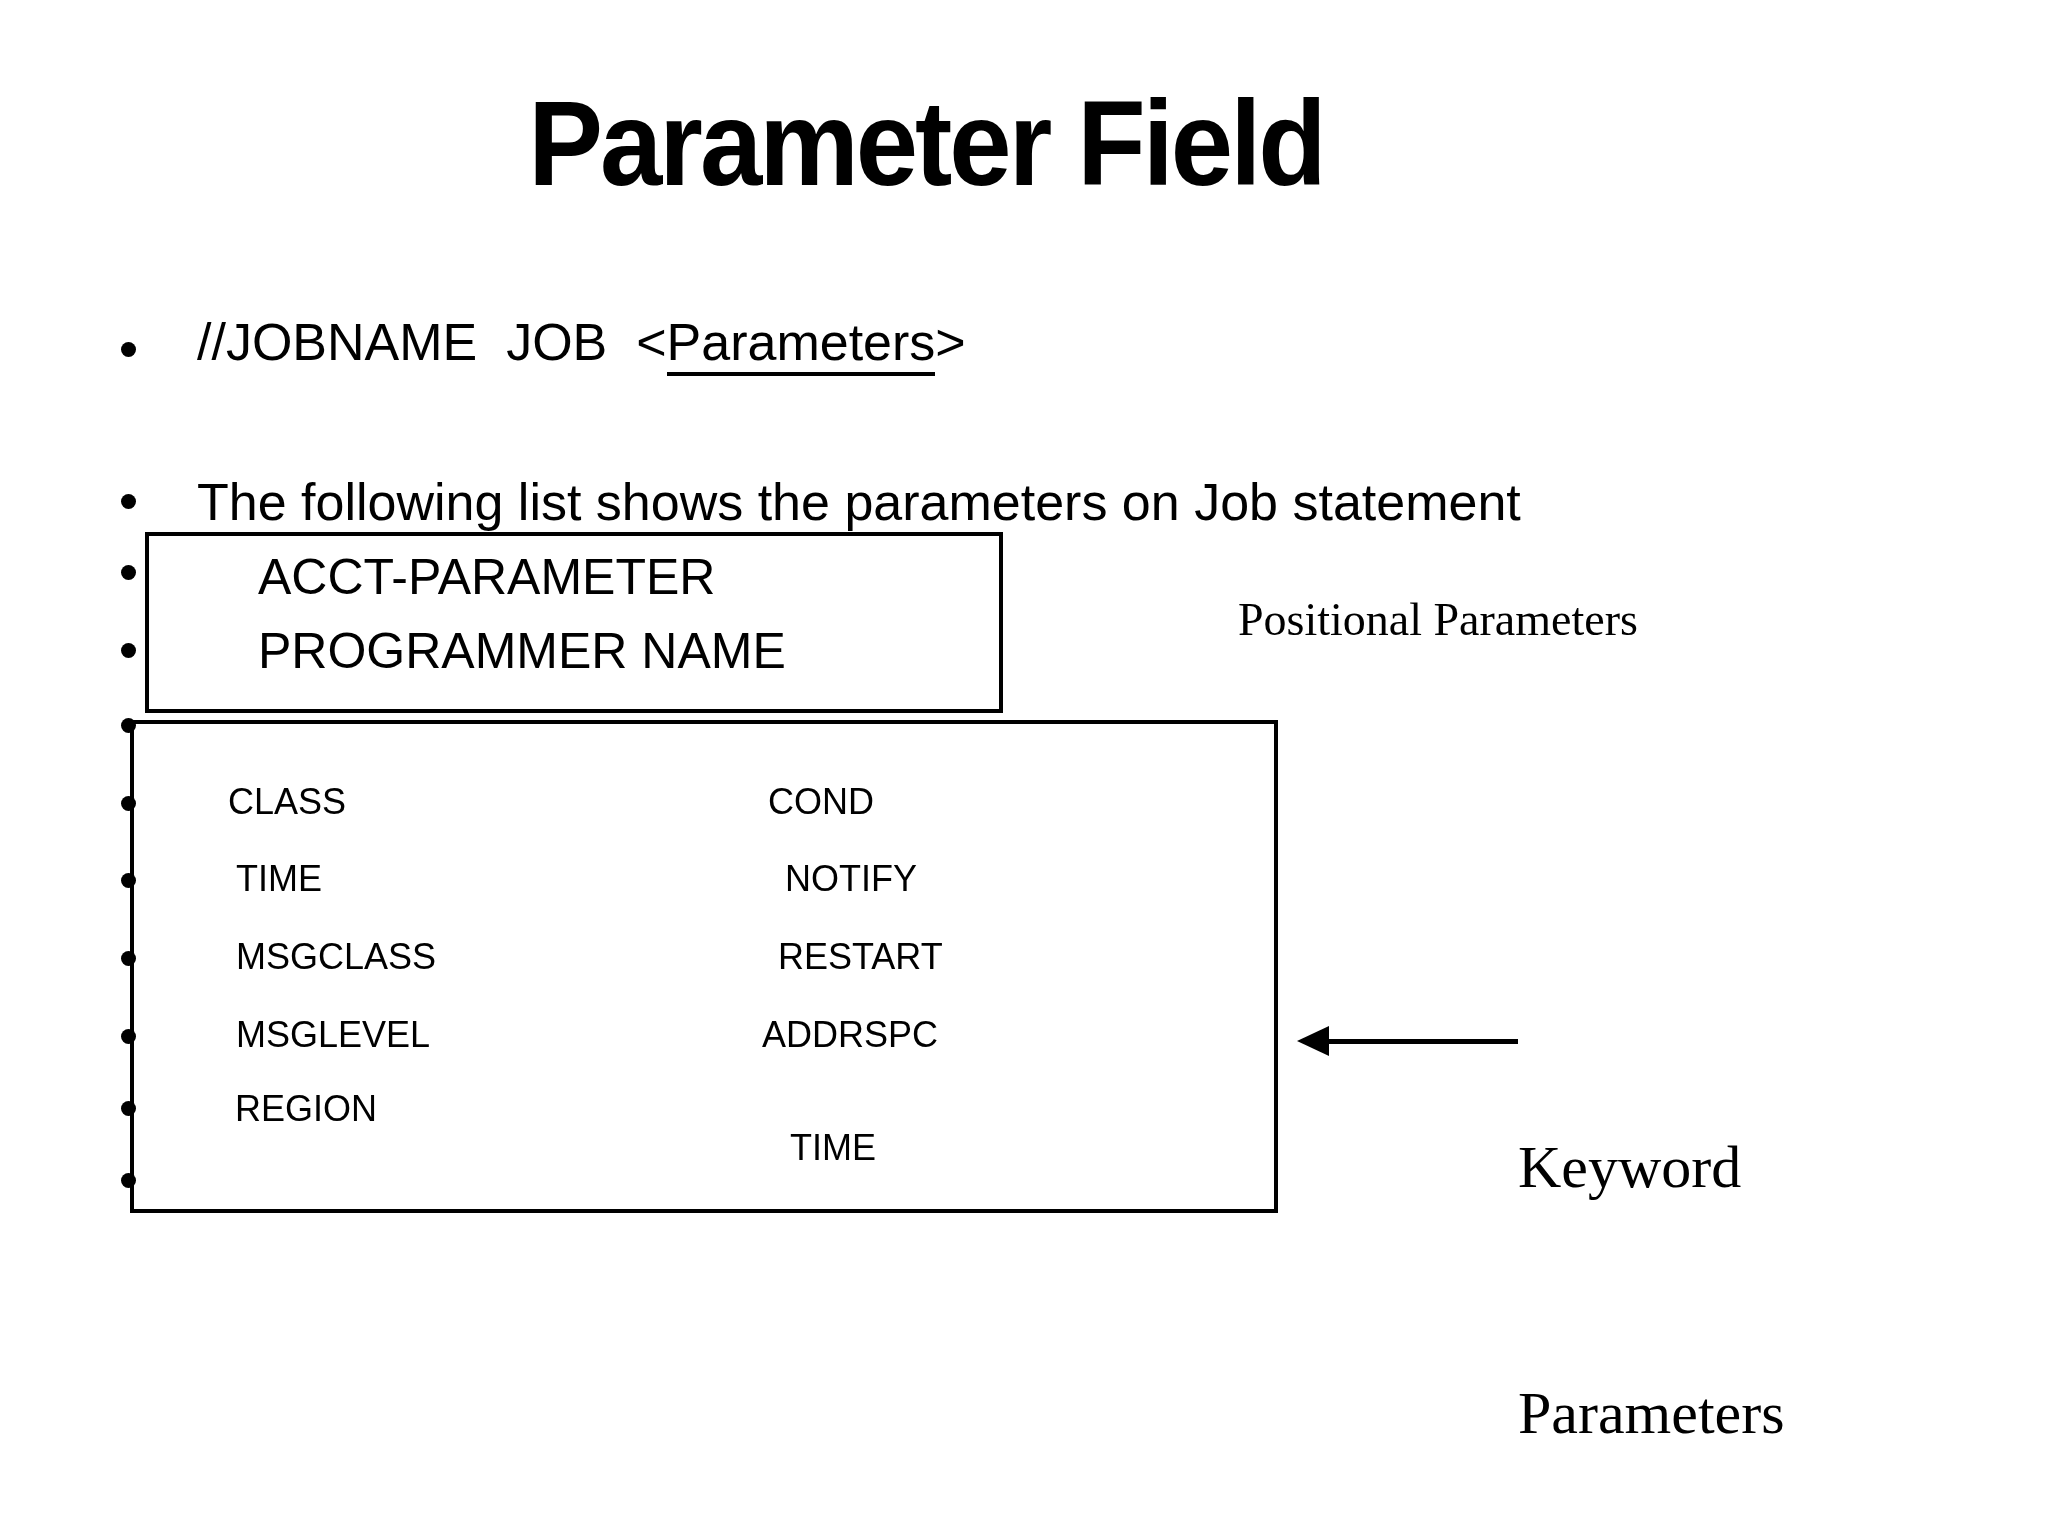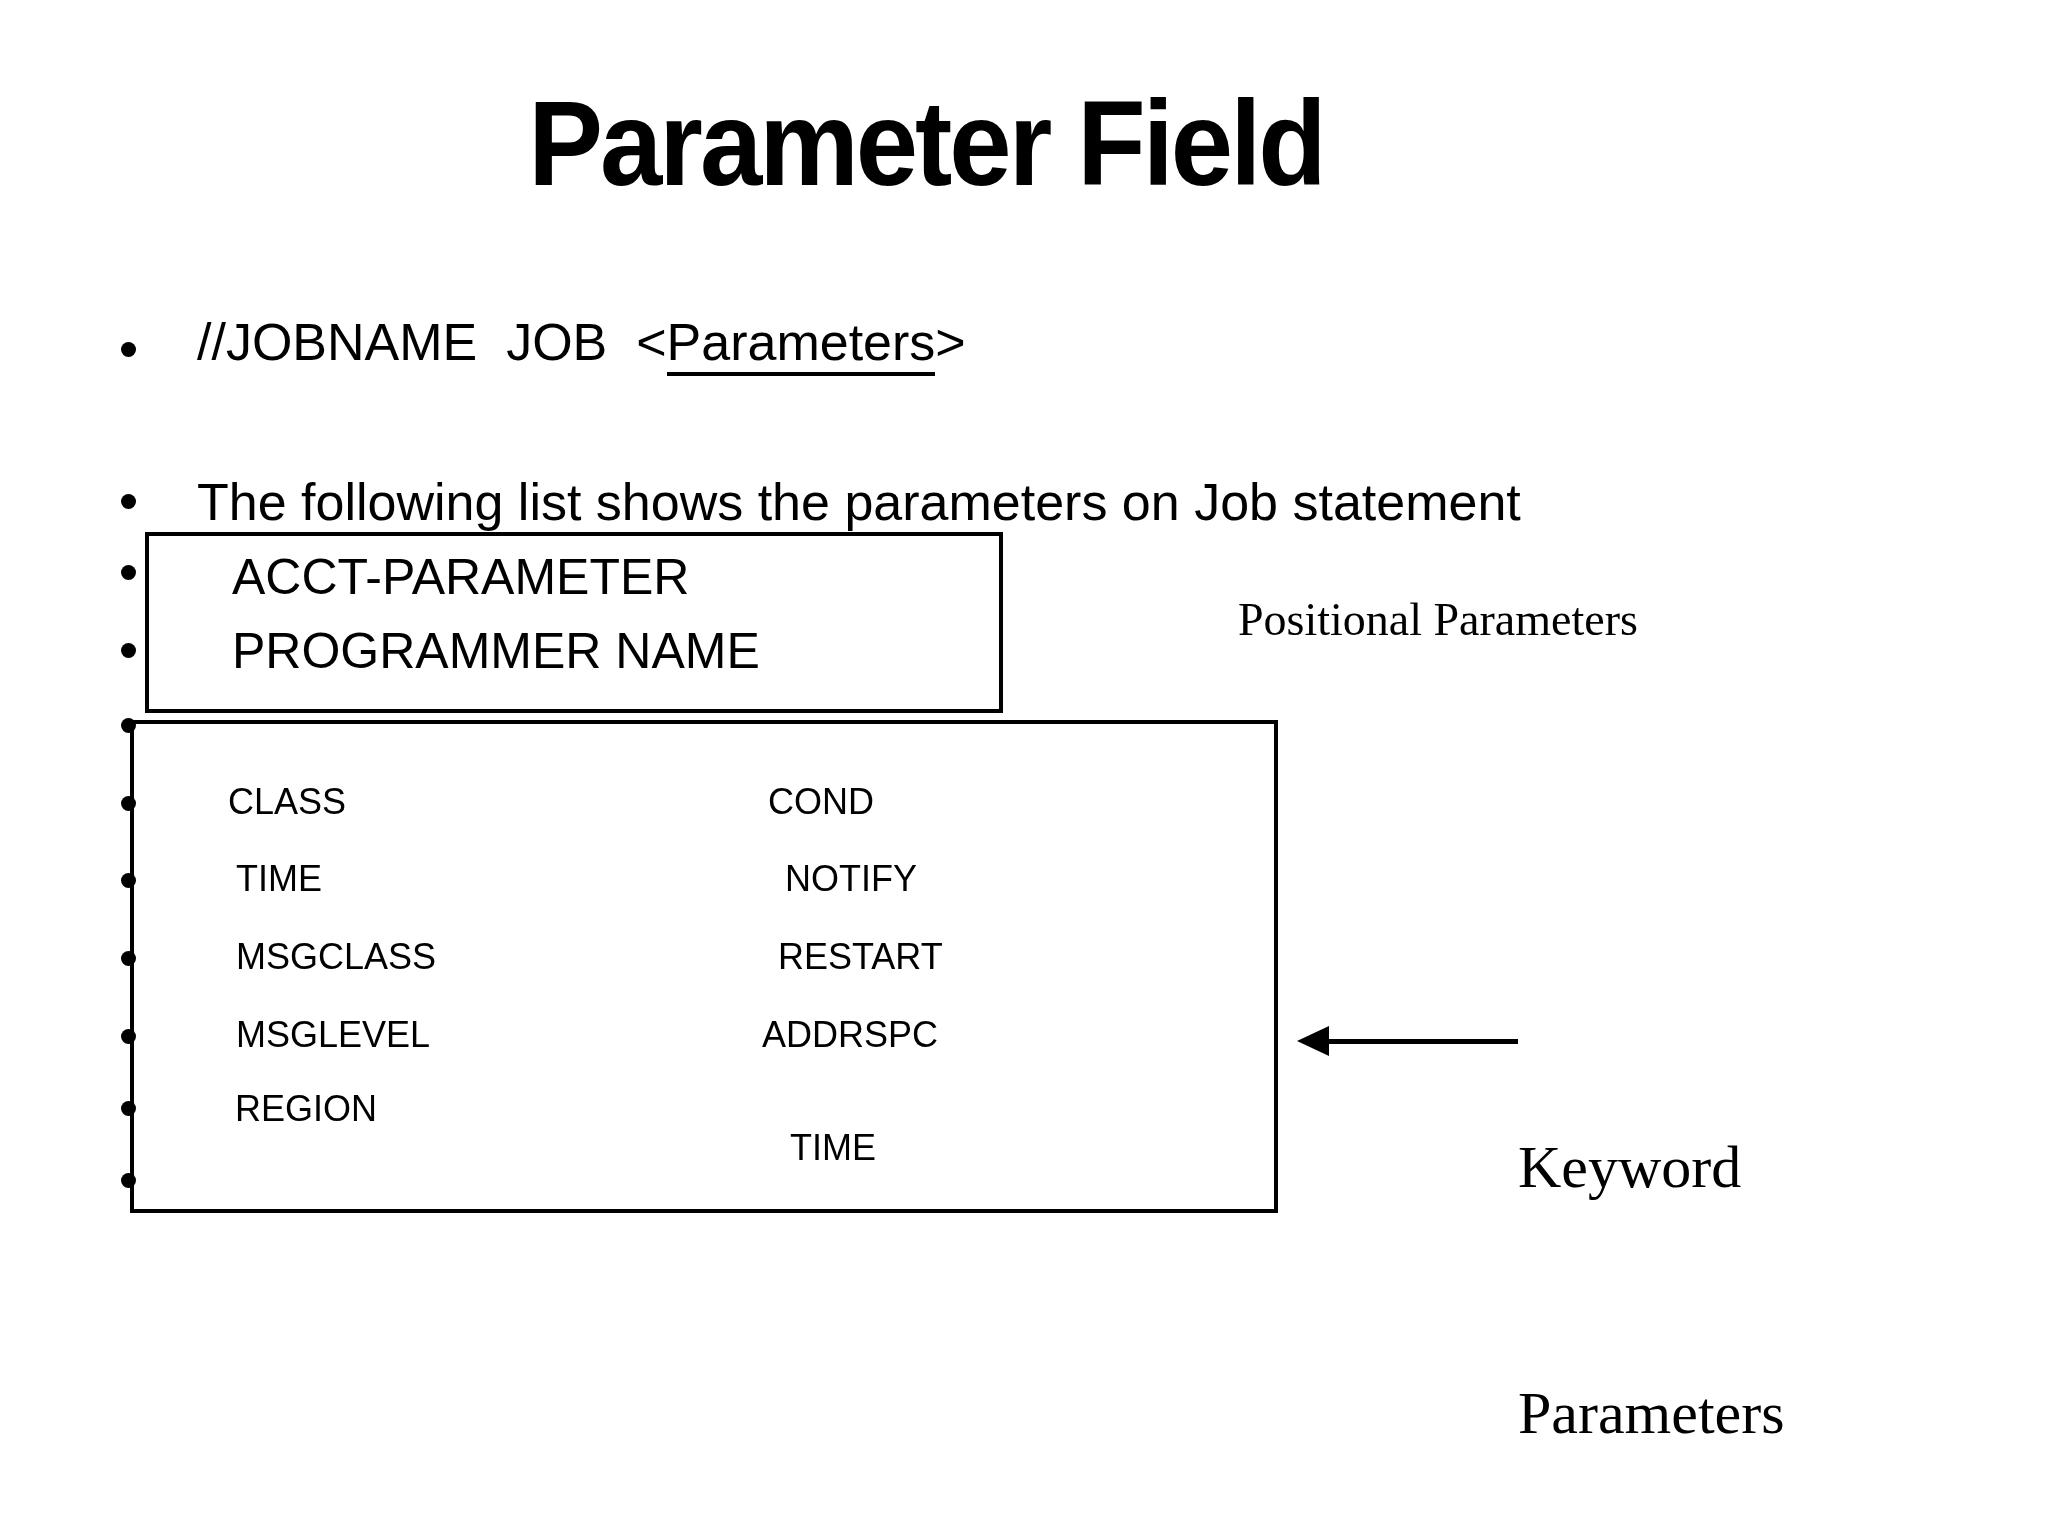--- a/index.html
+++ b/index.html
@@ -28,21 +28,21 @@
     padding-bottom:1px;
   }
   .dot{
     position:absolute;width:15px;height:15px;border-radius:50%;
     background:#000;
   }
   .outline-box{
     position:absolute;border:4px solid #000;background:transparent;
   }
   .box-text{
-    position:absolute;font-size:50px;line-height:54px;white-space:pre;
+    position:absolute;font-size:50px;line-height:54px;white-space:pre;margin-left:26px;
   }
   .kw-text{
     position:absolute;font-size:36px;line-height:52px;white-space:pre;
   }
   .serif-label{
     position:absolute;
     font-family:"Liberation Serif","DejaVu Serif",serif;
     font-size:46px;line-height:72px;white-space:pre;
   }
   .serif-label-2line{

